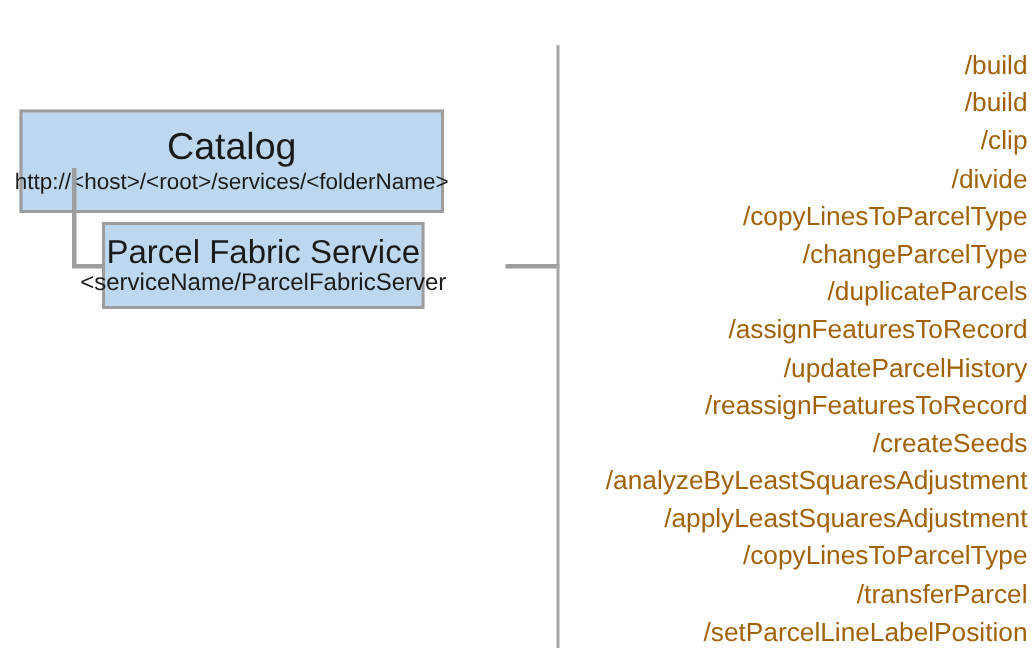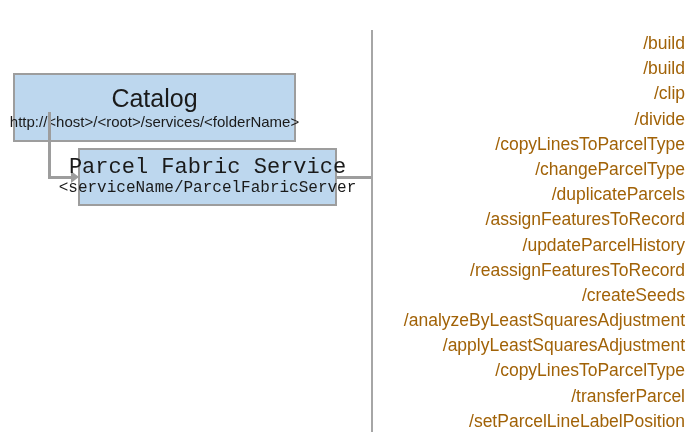--- a/index.html
+++ b/index.html
@@ -37,25 +37,24 @@
 
   #catalog-node {
     left: 13px;
     top: 43px;
     width: 283px;
     height: 69px;
     margin-top: 30px;
   }
 
   #parcel-node {
-    left: 78px;
+    left: 68px;
     top: 148px;
-    width: 259px;
+    width: 215px;
     height: 58px;
-    font-family: Liberation Mono, monospace;
   }
 
   .node-title {
     color: #1a1a1a;
     line-height: 1.05;
     white-space: nowrap;
   }
   #catalog-node .node-title { font-size: 25px; margin-bottom: 3px; }
   #parcel-node  .node-title { font-size: 22px; margin-bottom: 1px; }
 

